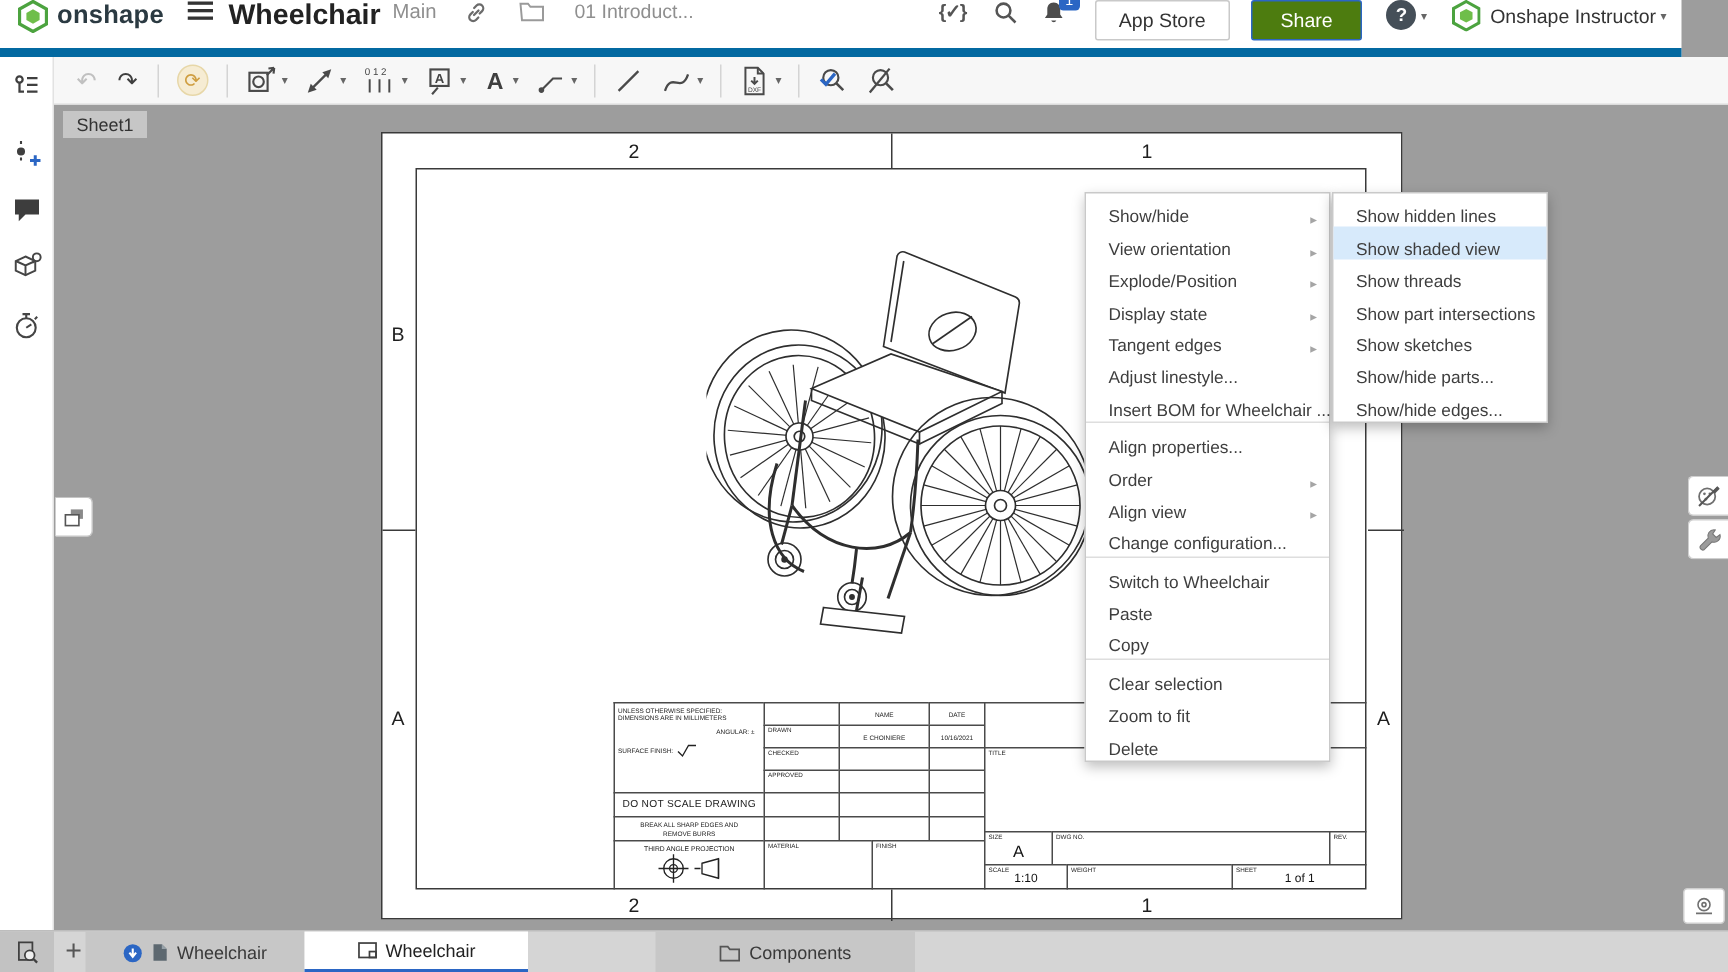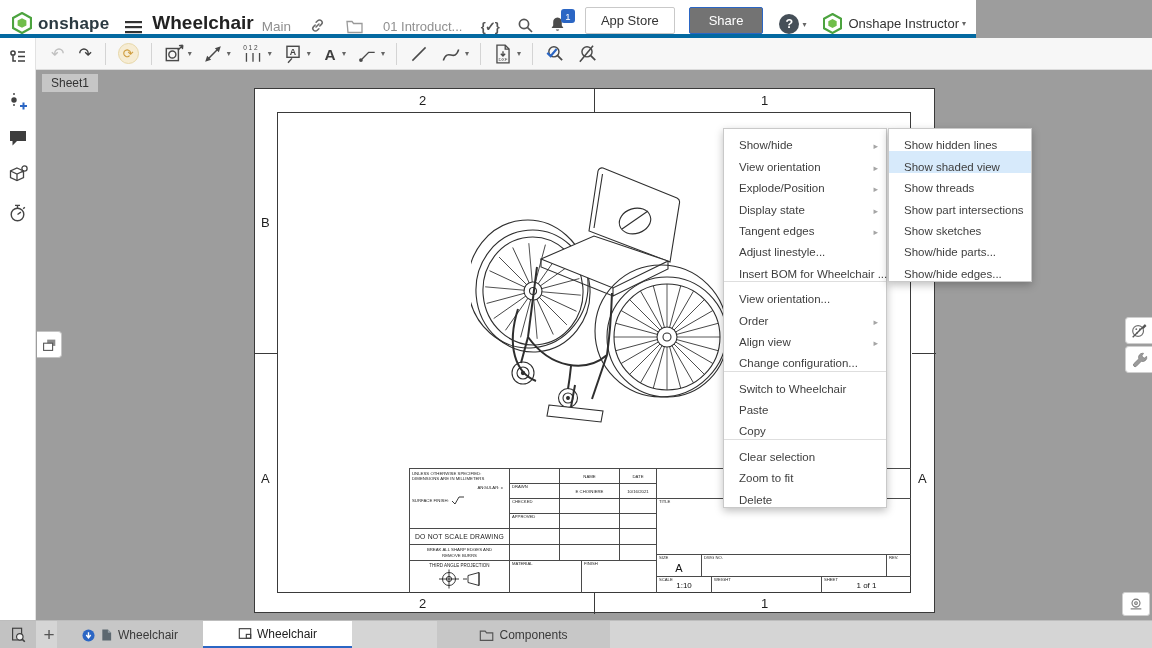--- a/index.html
+++ b/index.html
@@ -1,35 +1,35 @@
 <!DOCTYPE html>
 <html><head>
 <meta charset="utf-8">
 <style>
   *{margin:0;padding:0;box-sizing:border-box}
   html,body{width:1152px;height:648px;overflow:hidden}
   body{font-family:"Liberation Sans",sans-serif;background:#fff}
   .stage{position:relative;width:1152px;height:648px;background:#9d9d9d;overflow:hidden}
 
   
-  .header{position:absolute;left:0;top:0;width:976px;height:38px;background:#fff;display:flex;align-items:flex-end;padding:0 10px 0 12px;z-index:70;border-bottom:4px solid #0369a1}
+  .header{position:absolute;left:0;top:0;width:1121px;height:38px;background:#fff;display:flex;align-items:flex-start;padding:0 10px 0 12px;z-index:70;border-bottom:6px solid #0369a1}
   .wordmark{font-size:17px;font-weight:600;color:#2b3a42;margin-left:6px;letter-spacing:.2px}
   .hamburger{margin:0 10px 0 16px;cursor:pointer}
   .doc-title{font-size:19px;font-weight:700;color:#222}
   .doc-ws{font-size:13.5px;color:#8f8f8f;margin-left:8px}
   .link-ic{margin-left:18px}
   .folder-wrap{display:flex;align-items:center;margin-left:20px;color:#8f8f8f;font-size:13px}
   .folder-wrap span{margin-left:20px}
   .spacer{flex:1}
   .hdr-ic{display:flex;align-items:center;margin:0 9px;color:#555}
   .fs-ic{font-size:13px;color:#555;font-weight:700;letter-spacing:-1px}
   .bell-wrap{position:relative;margin:0 12px 0 6px}
   .badge{position:absolute;top:-7px;right:-9px;min-width:14px;height:14px;background:#2b66c4;color:#fff;font-size:9.5px;border-radius:3px;display:flex;align-items:center;justify-content:center;padding:0 3px}
   .btn{height:27px;border:1px solid #c9c9c9;border-radius:2px;background:#fff;color:#333;font-size:13px;display:flex;align-items:center;padding:0 15px;margin:0 7px;cursor:pointer}
-  .btn.primary{background:#737373;border-color:#2b66c4;color:#fff;font-weight:500;padding:0 19px}
+  .btn.primary{background:#4d7c0f;border-color:#2b66c4;color:#fff;font-weight:500;padding:0 19px}
   .help-circle{width:20px;height:20px;border-radius:50%;background:#454f58;color:#fff;font-size:12.5px;font-weight:700;display:flex;align-items:center;justify-content:center}
   .caret{font-size:8px;color:#666;margin-left:3px}
   .user-wrap{display:flex;align-items:center;margin-left:8px}
   .user-name{font-size:13px;color:#333;margin-left:6px}
 
   
   .toolbar{position:absolute;left:36px;top:38px;width:1116px;height:32px;background:#f7f7f7;border-bottom:1px solid #dcdcdc;display:flex;align-items:center;z-index:60;padding-left:8px}
   .tbtn{display:flex;align-items:center;padding:0 3px;margin:0 2px;cursor:pointer}
   .tsep{width:1px;height:22px;background:#d4d4d4;margin:0 6px}
   .undo{font-size:16px;color:#c0c0c0;padding:0 5px}
@@ -521,21 +521,21 @@
         <span class="arrow">▸</span>
       </div>
     <div class="mi">
         <span>Adjust linestyle...</span>
       </div>
     <div class="mi">
         <span>Insert BOM for Wheelchair ...</span>
       </div>
     <div class="mdiv"></div>
     <div class="mi">
-        <span>View orientation...</span>
+        <span>Align properties...</span>
       </div>
     <div class="mi">
         <span>Order</span>
         <span class="arrow">▸</span>
       </div>
     <div class="mi">
         <span>Align view</span>
         <span class="arrow">▸</span>
       </div>
     <div class="mi">

